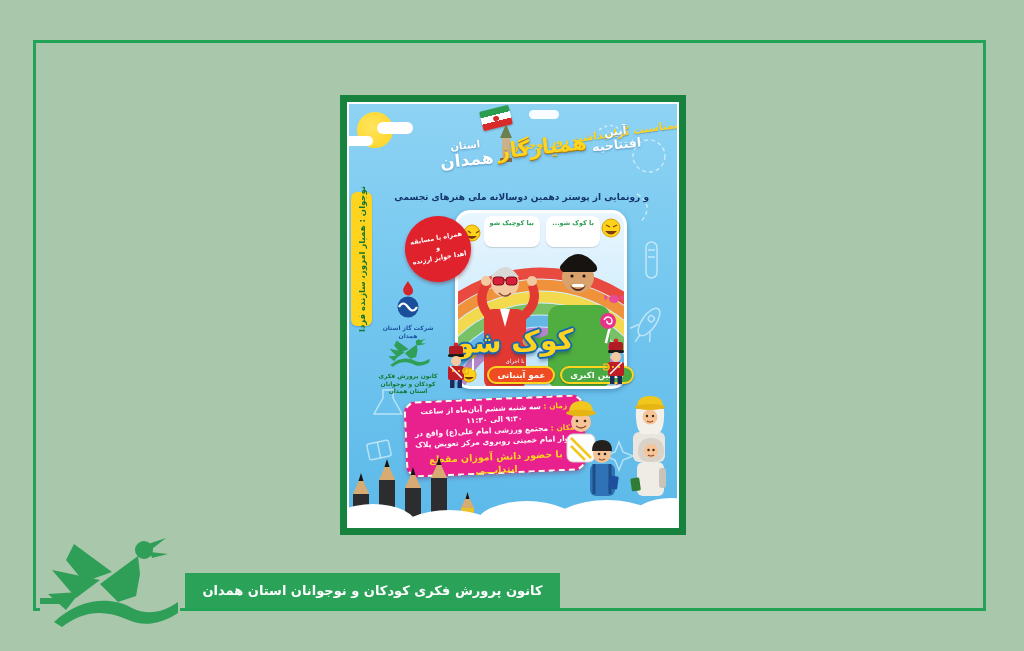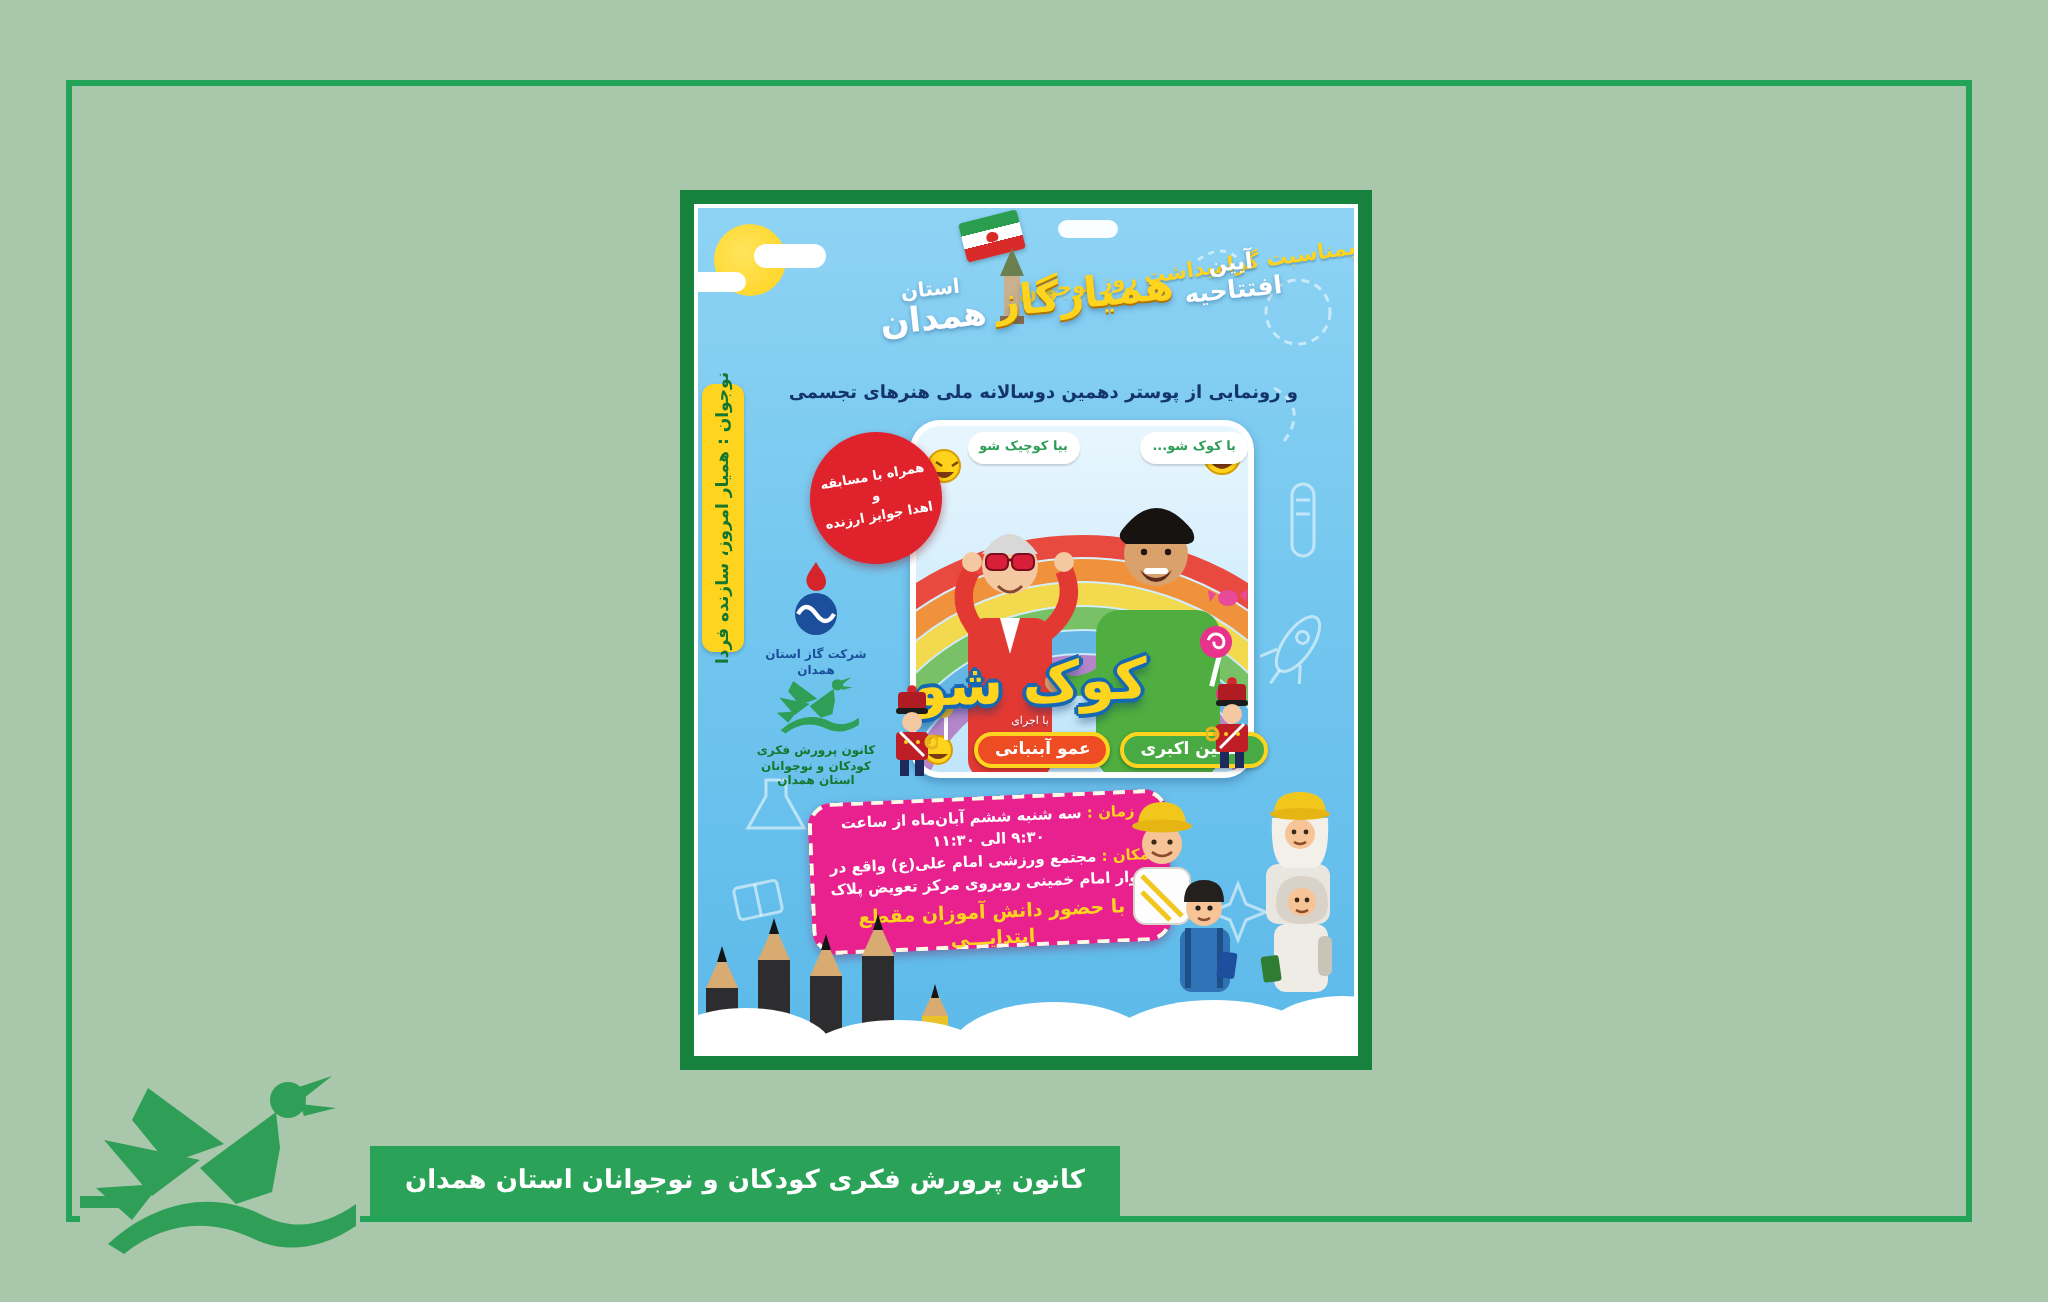--- a/index.html
+++ b/index.html
@@ -57,24 +57,24 @@
 
   .subtitle { left:30px; top:88px; width:270px; text-align:right; direction:rtl;
           color:#14356b; font-size:9px; font-weight:bold; }
 
   
   .photo-card { left:106px; top:106px; width:172px; height:179px;
           background:#fff; border-radius:15px; padding:3px;
           box-shadow:0 2px 5px rgba(20,60,110,.35); }
   .photo-card-bg { position:relative; width:100%; height:100%; border-radius:12px; overflow:hidden;
           background:linear-gradient(180deg,#e8f6fe,#bfe5fa); }
-  .bubble { position:absolute; top:3px; height:16px; line-height:15px; background:#fff;
+  .bubble { position:absolute; top:3px; height:31px; line-height:15px; background:#fff;
           border-radius:8px; padding:0 6px; font-size:6.5px; font-weight:bold;
           color:#2f9e57; direction:rtl; white-space:nowrap; box-shadow:0 1px 1px rgba(0,0,0,.15); }
-  .bubble-right { right:0; } .bubble-left { right:84px; }
+  .bubble-right { right:24px; } .bubble-left { right:84px; }
 
   .prize-badge { left:56px; top:112px; width:66px; height:66px; border-radius:50%;
           background:#e0222d; color:#fff; transform:rotate(-10deg);
           display:flex; flex-direction:column; align-items:center; justify-content:center;
           font-size:6.5px; font-weight:bold; direction:rtl; text-align:center; line-height:1.5;
           box-shadow:0 2px 4px rgba(120,10,20,.4); }
 
   .ribbon { left:2px; top:88px; width:21px; height:134px; background:#ffd41f;
           border-radius:6px; box-shadow:0 1px 2px rgba(0,0,0,.2); }
   .ribbon span { position:absolute; left:50%; top:50%;

